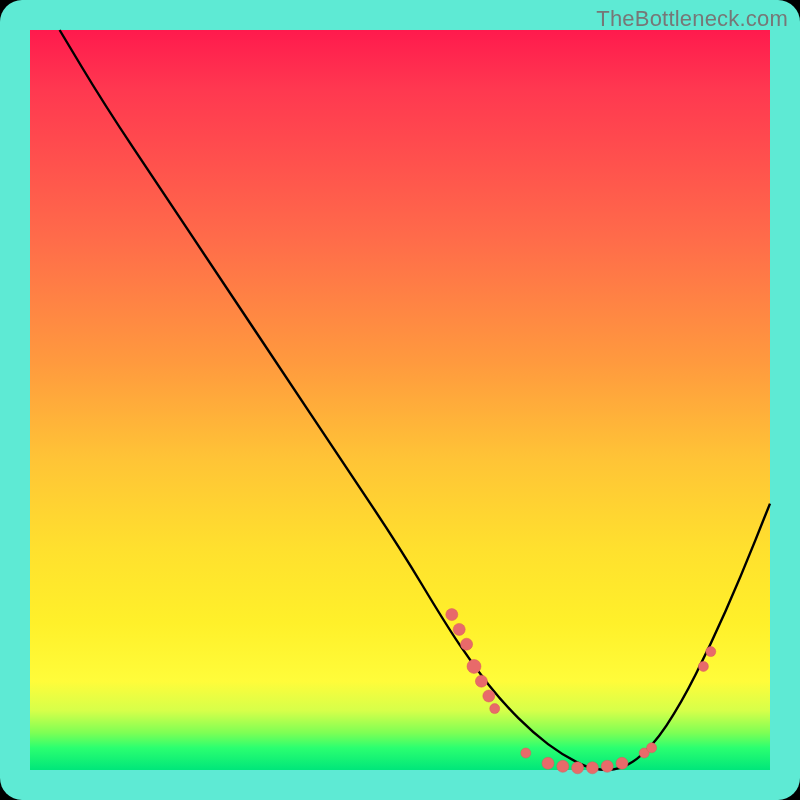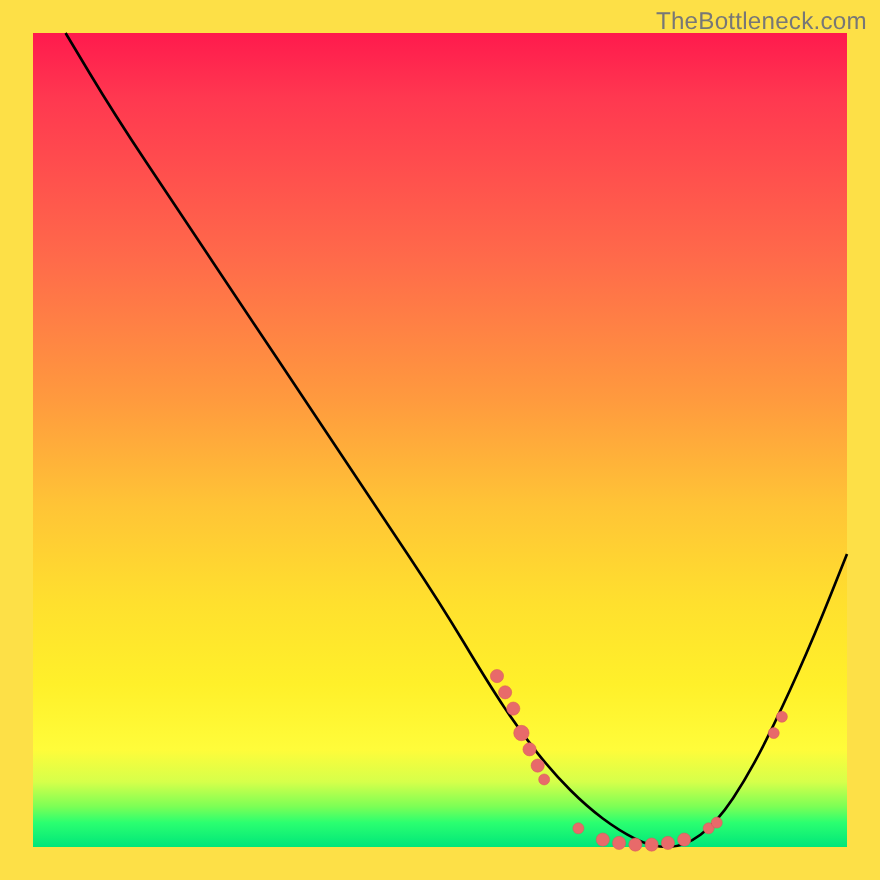--- a/index.html
+++ b/index.html
@@ -10,21 +10,22 @@
     background: #000;
     overflow: hidden;
     font-family: Arial, Helvetica, sans-serif;
   }
   .frame {
     position: absolute;
     left: 0;
     top: 0;
     width: 800px;
     height: 800px;
-    background: #fde047;
+    background: #5eead4;
+    border-radius: 22px;
   }
   .plot {
     position: absolute;
     left: 30px;
     top: 30px;
     width: 740px;
     height: 740px;
     
     background: linear-gradient(
       to bottom,

